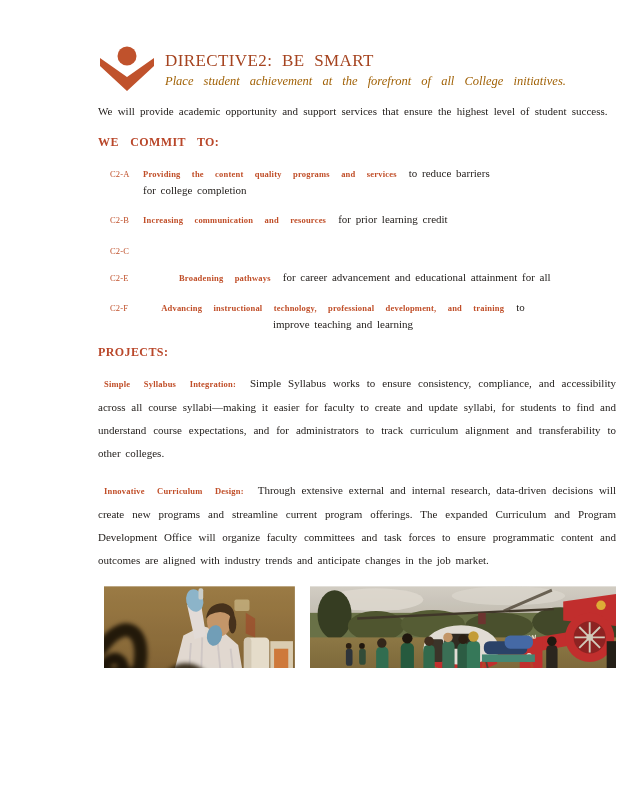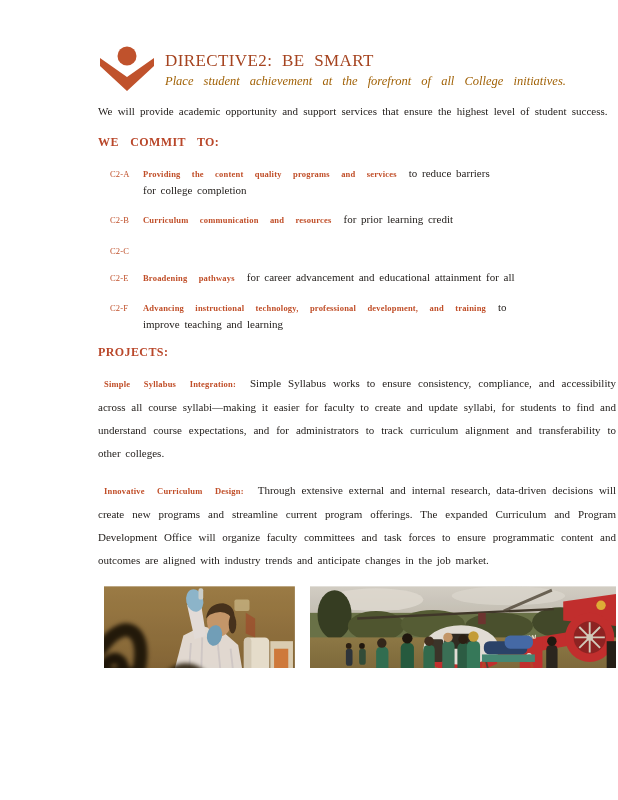--- a/index.html
+++ b/index.html
@@ -38,21 +38,21 @@
   .item-code{
     flex:0 0 33px; width:33px; font-size:8.5px; font-weight:400;
     color:#bf4e28; padding-top:3px; letter-spacing:.2px;
   }
   .item-text{font-size:11px; line-height:15.5px; word-spacing:2px;}
   .item-text .hl{
     font-size:8.5px; font-weight:600; color:#c04e28;
     word-spacing:9px; padding-right:12px; letter-spacing:.2px;
   }
   .w-a{max-width:360px;} .w-b{max-width:470px;} .w-c{max-width:330px;}
-  .w-d{max-width:473px;} .w-e{max-width:473px;} .w-f{max-width:400px;}
+  .w-d{max-width:473px;} .w-e{max-width:473px;margin-left:36px;} .w-f{max-width:400px;text-align:center;}
 
   
   .projects-heading{margin-top:12px;}
   .project-para{
     margin:14px 0 0 0; font-size:11px; line-height:23px;
     text-align:justify; word-spacing:2px; text-indent:6px;
   }
   .project-para .lead{
     font-size:8.5px; font-weight:600; color:#c04e28; font-style:normal;
     word-spacing:9px; padding-right:14px; letter-spacing:.2px;
@@ -94,21 +94,21 @@
 
     <p class="sec-heading">WE COMMIT TO:</p>
 
     <div class="commit-list">
       <div class="commit-item">
         <span class="item-code">C2-A</span>
         <div class="item-text w-a"><span class="hl">Providing the content quality programs and services</span><span>to reduce barriers for college completion</span></div>
       </div>
       <div class="commit-item">
         <span class="item-code">C2-B</span>
-        <div class="item-text w-b"><span class="hl">Curriculum communication and resources</span><span>for prior learning credit</span></div>
+        <div class="item-text w-b"><span class="hl">Increasing communication and resources</span><span>for prior learning credit</span></div>
       </div>
       <div class="commit-item">
         <span class="item-code">C2-C</span>
       </div>
       <div class="commit-item">
         <span class="item-code">C2-E</span>
         <div class="item-text w-e"><span class="hl">Broadening pathways</span><span>for career advancement and educational attainment for all</span></div>
       </div>
       <div class="commit-item">
         <span class="item-code">C2-F</span>

